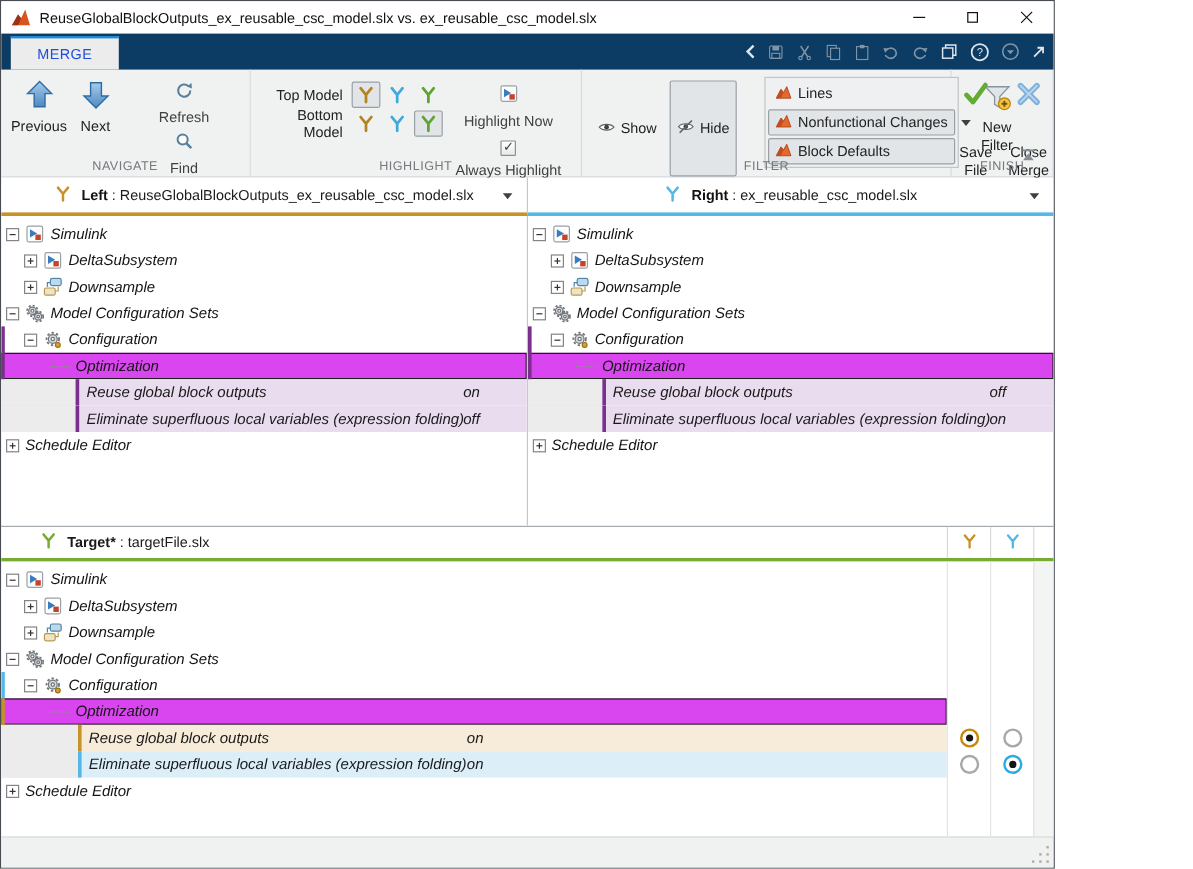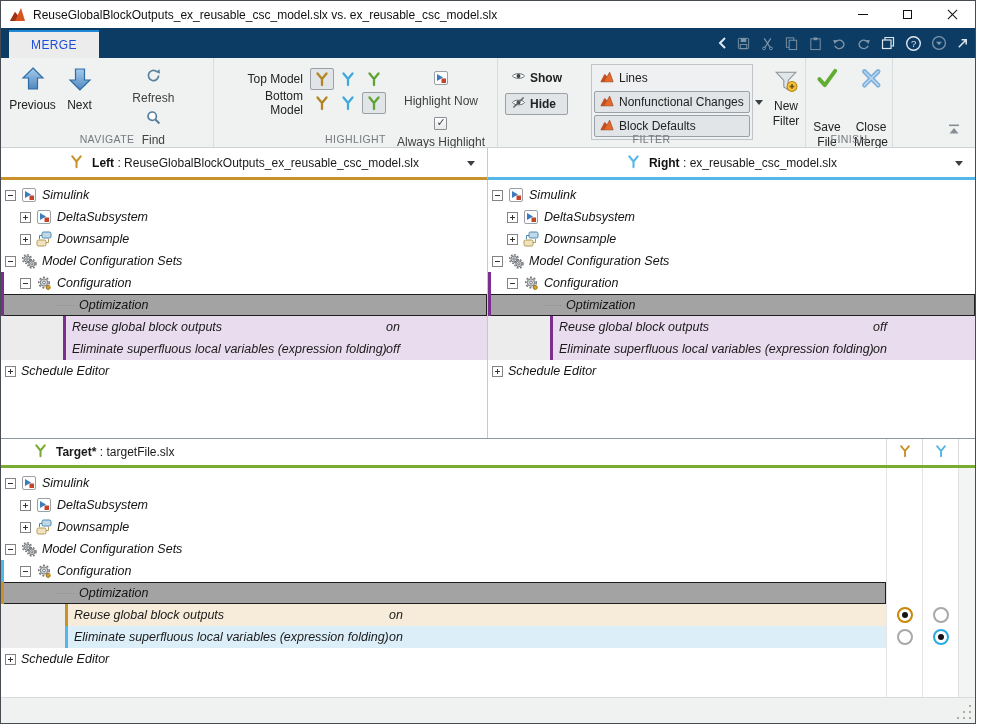--- a/index.html
+++ b/index.html
@@ -1,18 +1,18 @@
 <!DOCTYPE html>
 <html><head>
 <meta charset="utf-8">
 <style>
   * { margin:0; padding:0; box-sizing:border-box; }
   html,body { background:#fff; }
   body { font-family:"Liberation Sans", sans-serif; font-size:12px; color:#1a1a1a; }
-  .window { width:976px; height:724px; border:1px solid #474c52; display:flex; flex-direction:column; background:#fff; overflow:hidden; }
+  .window { width:879px; height:724px; border:1px solid #474c52; display:flex; flex-direction:column; background:#fff; overflow:hidden; }
 
   
   .titlebar { height:27px; background:#fff; display:flex; align-items:center; flex:0 0 auto; }
   .titlebar .logo { margin-left:8px; display:flex; }
   .titlebar .title { margin-left:7px; font-size:12px; color:#111; }
   .titlebar .spacer { flex:1; }
   .winbtn { width:45px; height:27px; display:flex; align-items:center; justify-content:center; }
   .min-glyph { width:10px; height:1px; background:#111; display:block; }
   .max-glyph { width:9px; height:9px; border:1px solid #111; display:block; }
   .close-glyph { position:relative; width:11px; height:11px; display:block; }
@@ -28,29 +28,29 @@
   
   .ribbon { height:90px; background:#f0f2f2; border-bottom:1px solid #cdd2d6; display:flex; flex:0 0 auto; }
   .sec { position:relative; border-right:1px solid #d9dcde; height:100%; }
   .sec-label { position:absolute; bottom:2px; left:0; right:0; text-align:center; font-size:10.5px; color:#74797e; letter-spacing:.4px; }
   .sec-nav { width:213px; display:flex; padding:5px 0 0 8px; }
   .bigbtn { width:47px; display:flex; flex-direction:column; align-items:center; padding-top:3px; }
   .bigbtn .blab { margin-top:3px; color:#222; }
   .nav-stack { margin-left:8px; display:flex; flex-direction:column; gap:5px; padding-top:5px; }
   .srow { display:flex; align-items:center; gap:5px; color:#404040;flex-direction:column; }
 
-  .sec-hl { width:284px; display:flex; padding:9px 0 0 4px;justify-content:center; }
+  .sec-hl { width:284px; display:flex; padding:9px 0 0 4px; }
   .hl-grid { display:grid; grid-template-columns:80px 26px 26px 26px; grid-auto-rows:24px; align-items:center; }
   .hl-grid .mlabel { text-align:right; padding-right:7px; color:#222; }
   .ybtn { width:24px; height:22px; display:flex; align-items:center; justify-content:center; border:1px solid transparent; border-radius:2px; }
   .ybtn.on { border-color:#99a0a6; background:#e2e5e7; }
   .hl-right { margin-left:9px; padding-top:3px; display:flex; flex-direction:column; gap:9px; }
 
   .sec-fl { width:308px; display:flex; padding:6px 0 0 7px; }
-  .sh-col { display:flex; flex-direction:column; gap:5px; padding-top:3px;font-weight:bold; }
+  .sh-col { display:flex; flex-direction:row; gap:5px; padding-top:3px; }
   .shbtn { display:flex; align-items:center; gap:4px; padding:2px 5px; border:1px solid transparent; border-radius:2px; color:#222; }
   .shbtn.pressed { border-color:#99a0a6; background:#e2e5e7; }
   .fl-list { margin-left:23px; border:1px solid #c0c5c9; background:#eef0f1; padding:2px; display:flex; flex-direction:column; gap:2px; width:172px; height:76px; }
   .fl-item { height:22px; display:flex; align-items:center; gap:5px; padding:0 5px; border:1px solid transparent; border-radius:2px; color:#222; white-space:nowrap; }
   .fl-item.boxed { border-color:#99a0a6; background:#e2e5e7; }
   .fl-arrow { width:15px; height:76px; display:flex; align-items:center; justify-content:center; margin-left:2px; }
   .caret-down { width:0; height:0; border-left:4px solid transparent; border-right:4px solid transparent; border-top:5px solid #3c4044; }
   .newfilter { width:56px; margin-left:3px; display:flex; flex-direction:column; align-items:center; padding-top:3px; text-align:center; line-height:1.25; color:#222; }
   .newfilter span { margin-top:2px; width:38px; }
 
@@ -73,21 +73,21 @@
   .panes { display:flex; height:258px; flex:0 0 auto; }
   .pane { width:496px; position:relative; padding-top:4px; background:#fff; overflow:hidden; }
   .pane.leftp { border-right:1px solid #c8c8c8; }
   .trow { height:22px; display:flex; align-items:center; position:relative;font-style:italic; }
   .trow .exp { width:11px; height:11px; border:1px solid #848484; background:#fff; margin-left:4px; position:relative; flex:0 0 auto; }
   .exp::before { content:""; position:absolute; left:2px; top:4px; width:5px; height:1px; background:#333; }
   .exp.plus::after { content:""; position:absolute; left:4px; top:2px; width:1px; height:5px; background:#333; }
   .ticon { margin-left:5px; display:flex; flex:0 0 auto; }
   .tlabel { margin-left:5px; font-size:12.5px; color:#141414; white-space:nowrap; }
   .ind1 { padding-left:15px; }
-  .selrow { border:1px solid #1f1f1f; background:#a3a3a3;padding-left:16px; }
+  .selrow { border:1px solid #1f1f1f; background:#d946ef; }
   .selrow .leader { margin-left:39px; width:17px; border-bottom:1px dotted #8f8f8f; height:1px; }
   .prow { }
   .prow .gutter { width:62px; height:22px; background:#ececec; flex:0 0 auto; }
   .prow .stripe { width:3px; height:22px; flex:0 0 auto; }
   .prow .plabel { margin-left:6px; font-size:12.5px; white-space:nowrap; }
   .prow .pvalue { position:absolute; left:385px; font-size:12.5px; }
   .prow.lav { background:#E9DCEE; } .prow.lav .stripe { background:#7B2E8E; }
   .prow.tan { background:#F6ECD9; } .prow.tan .stripe { background:#C8922B; }
   .prow.blu { background:#DCEEF8; } .prow.blu .stripe { background:#53B7E8; }
   .edge { position:absolute; left:0; width:3px; z-index:3; }

